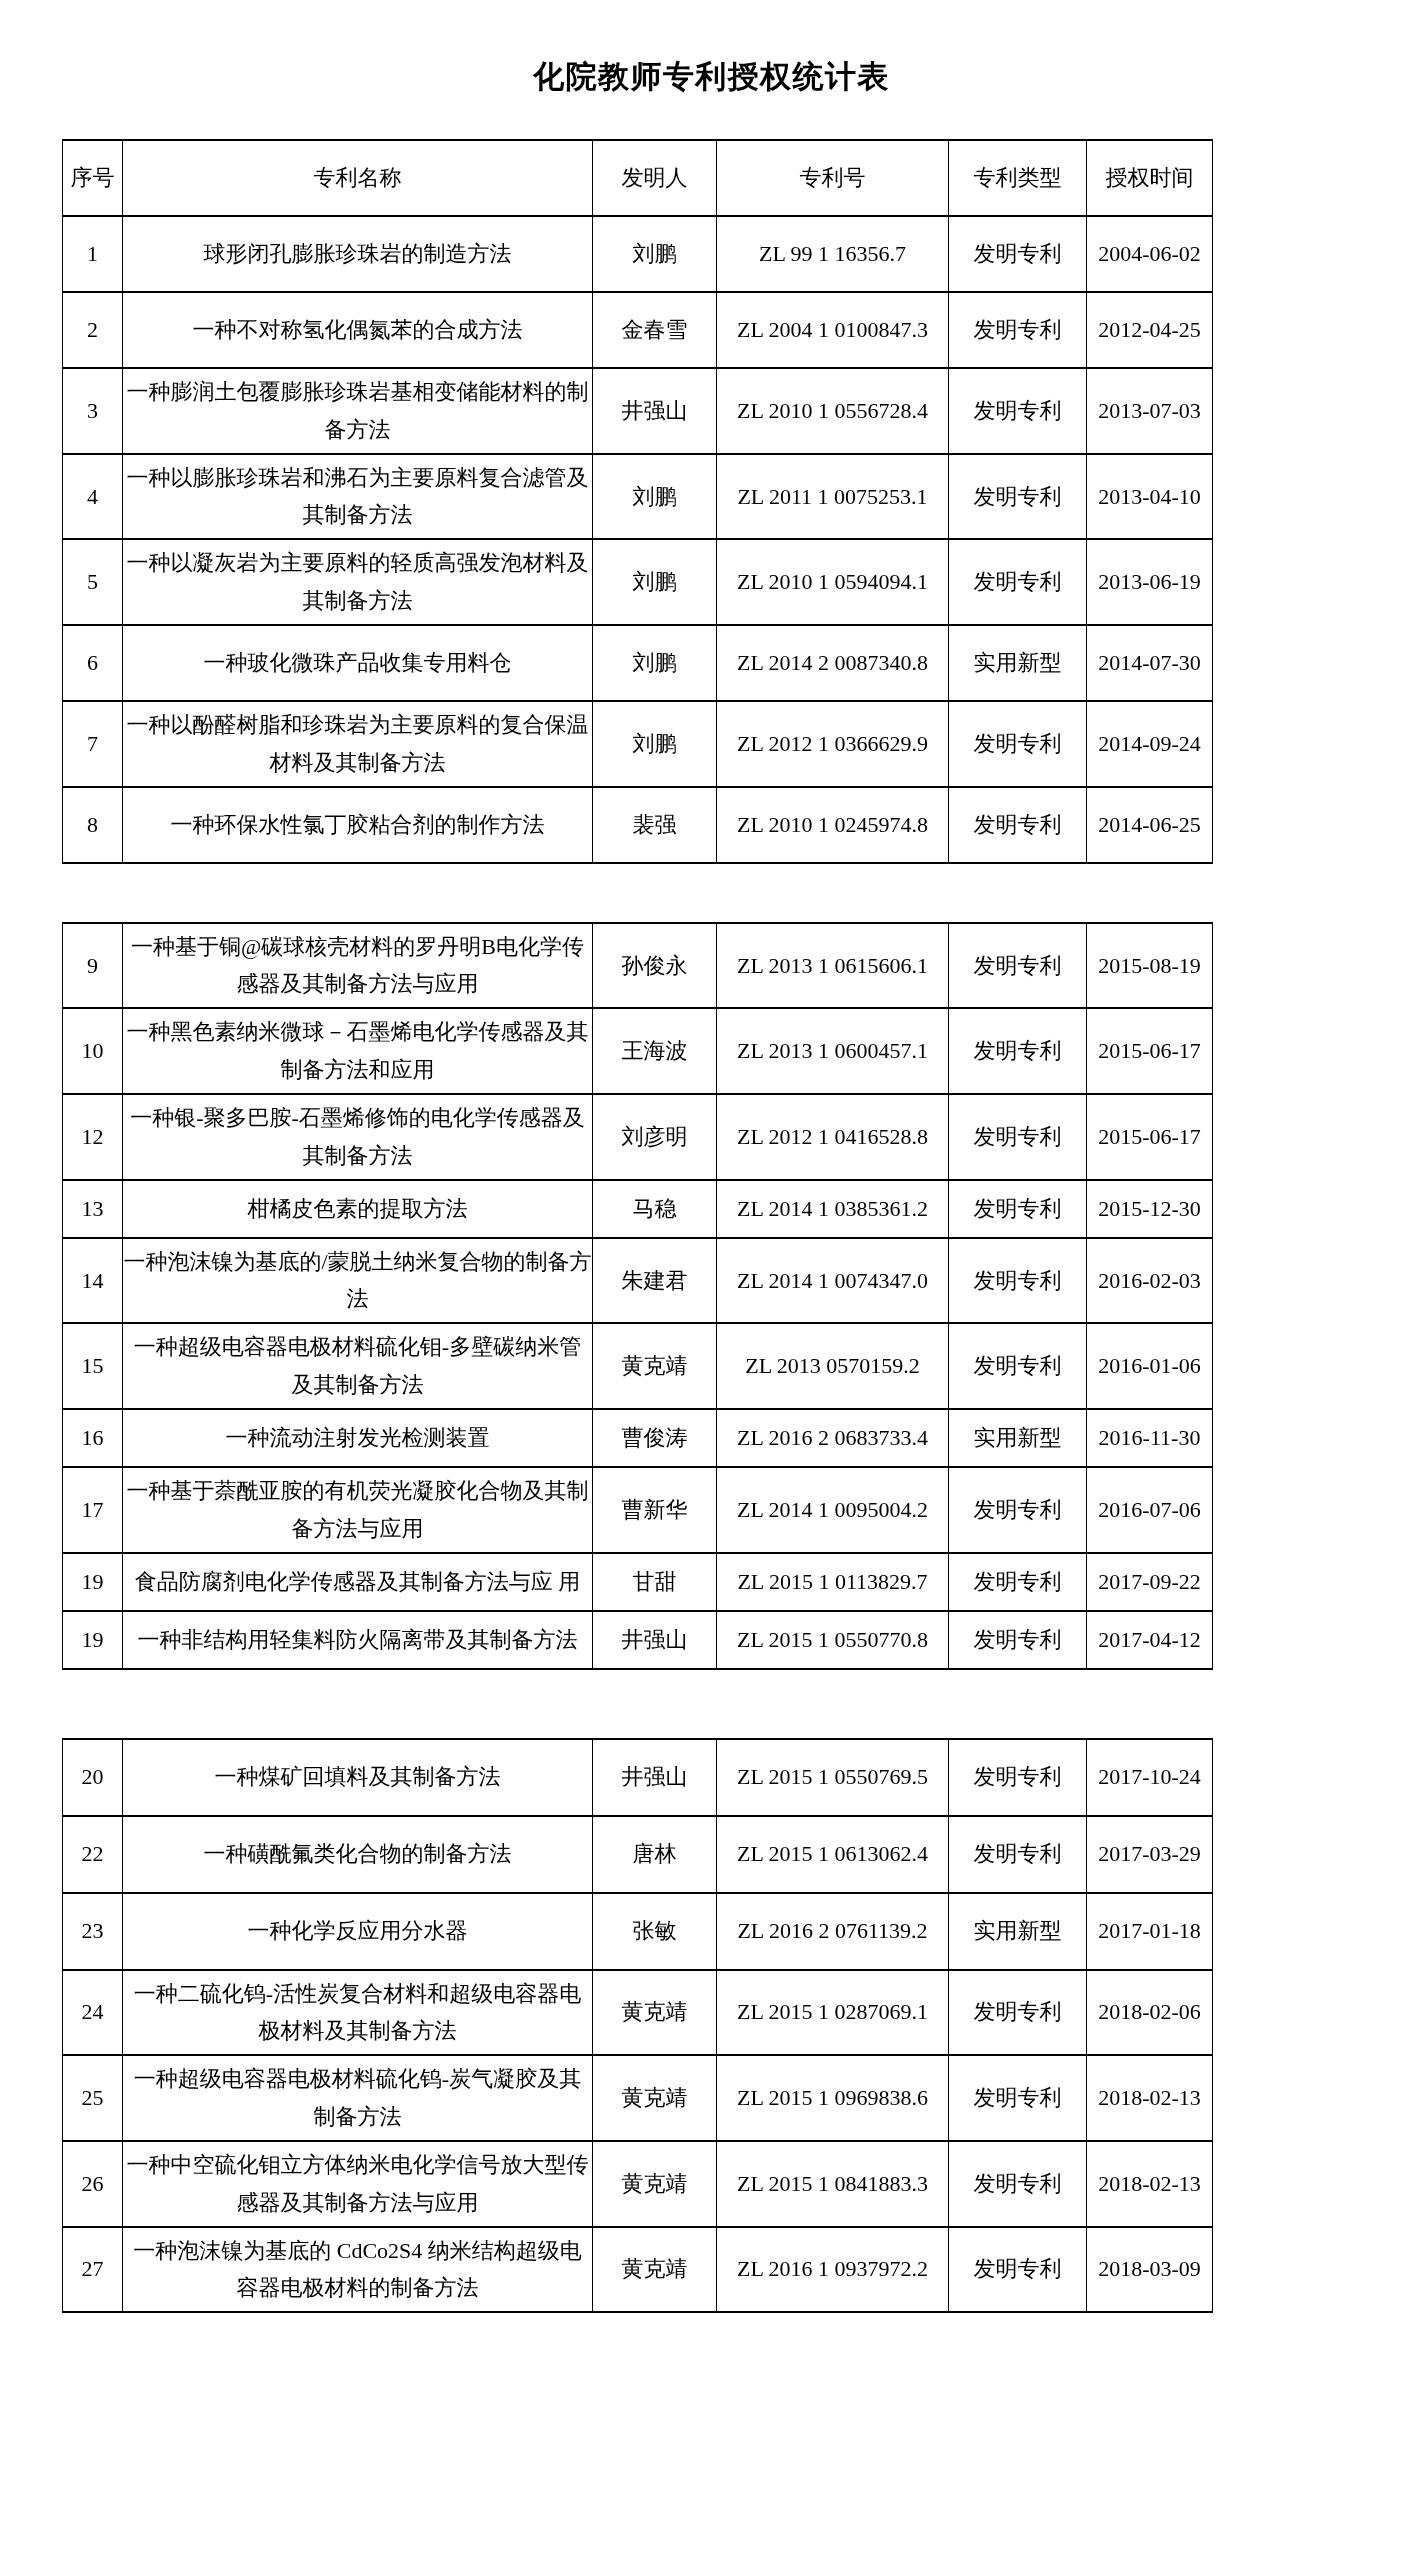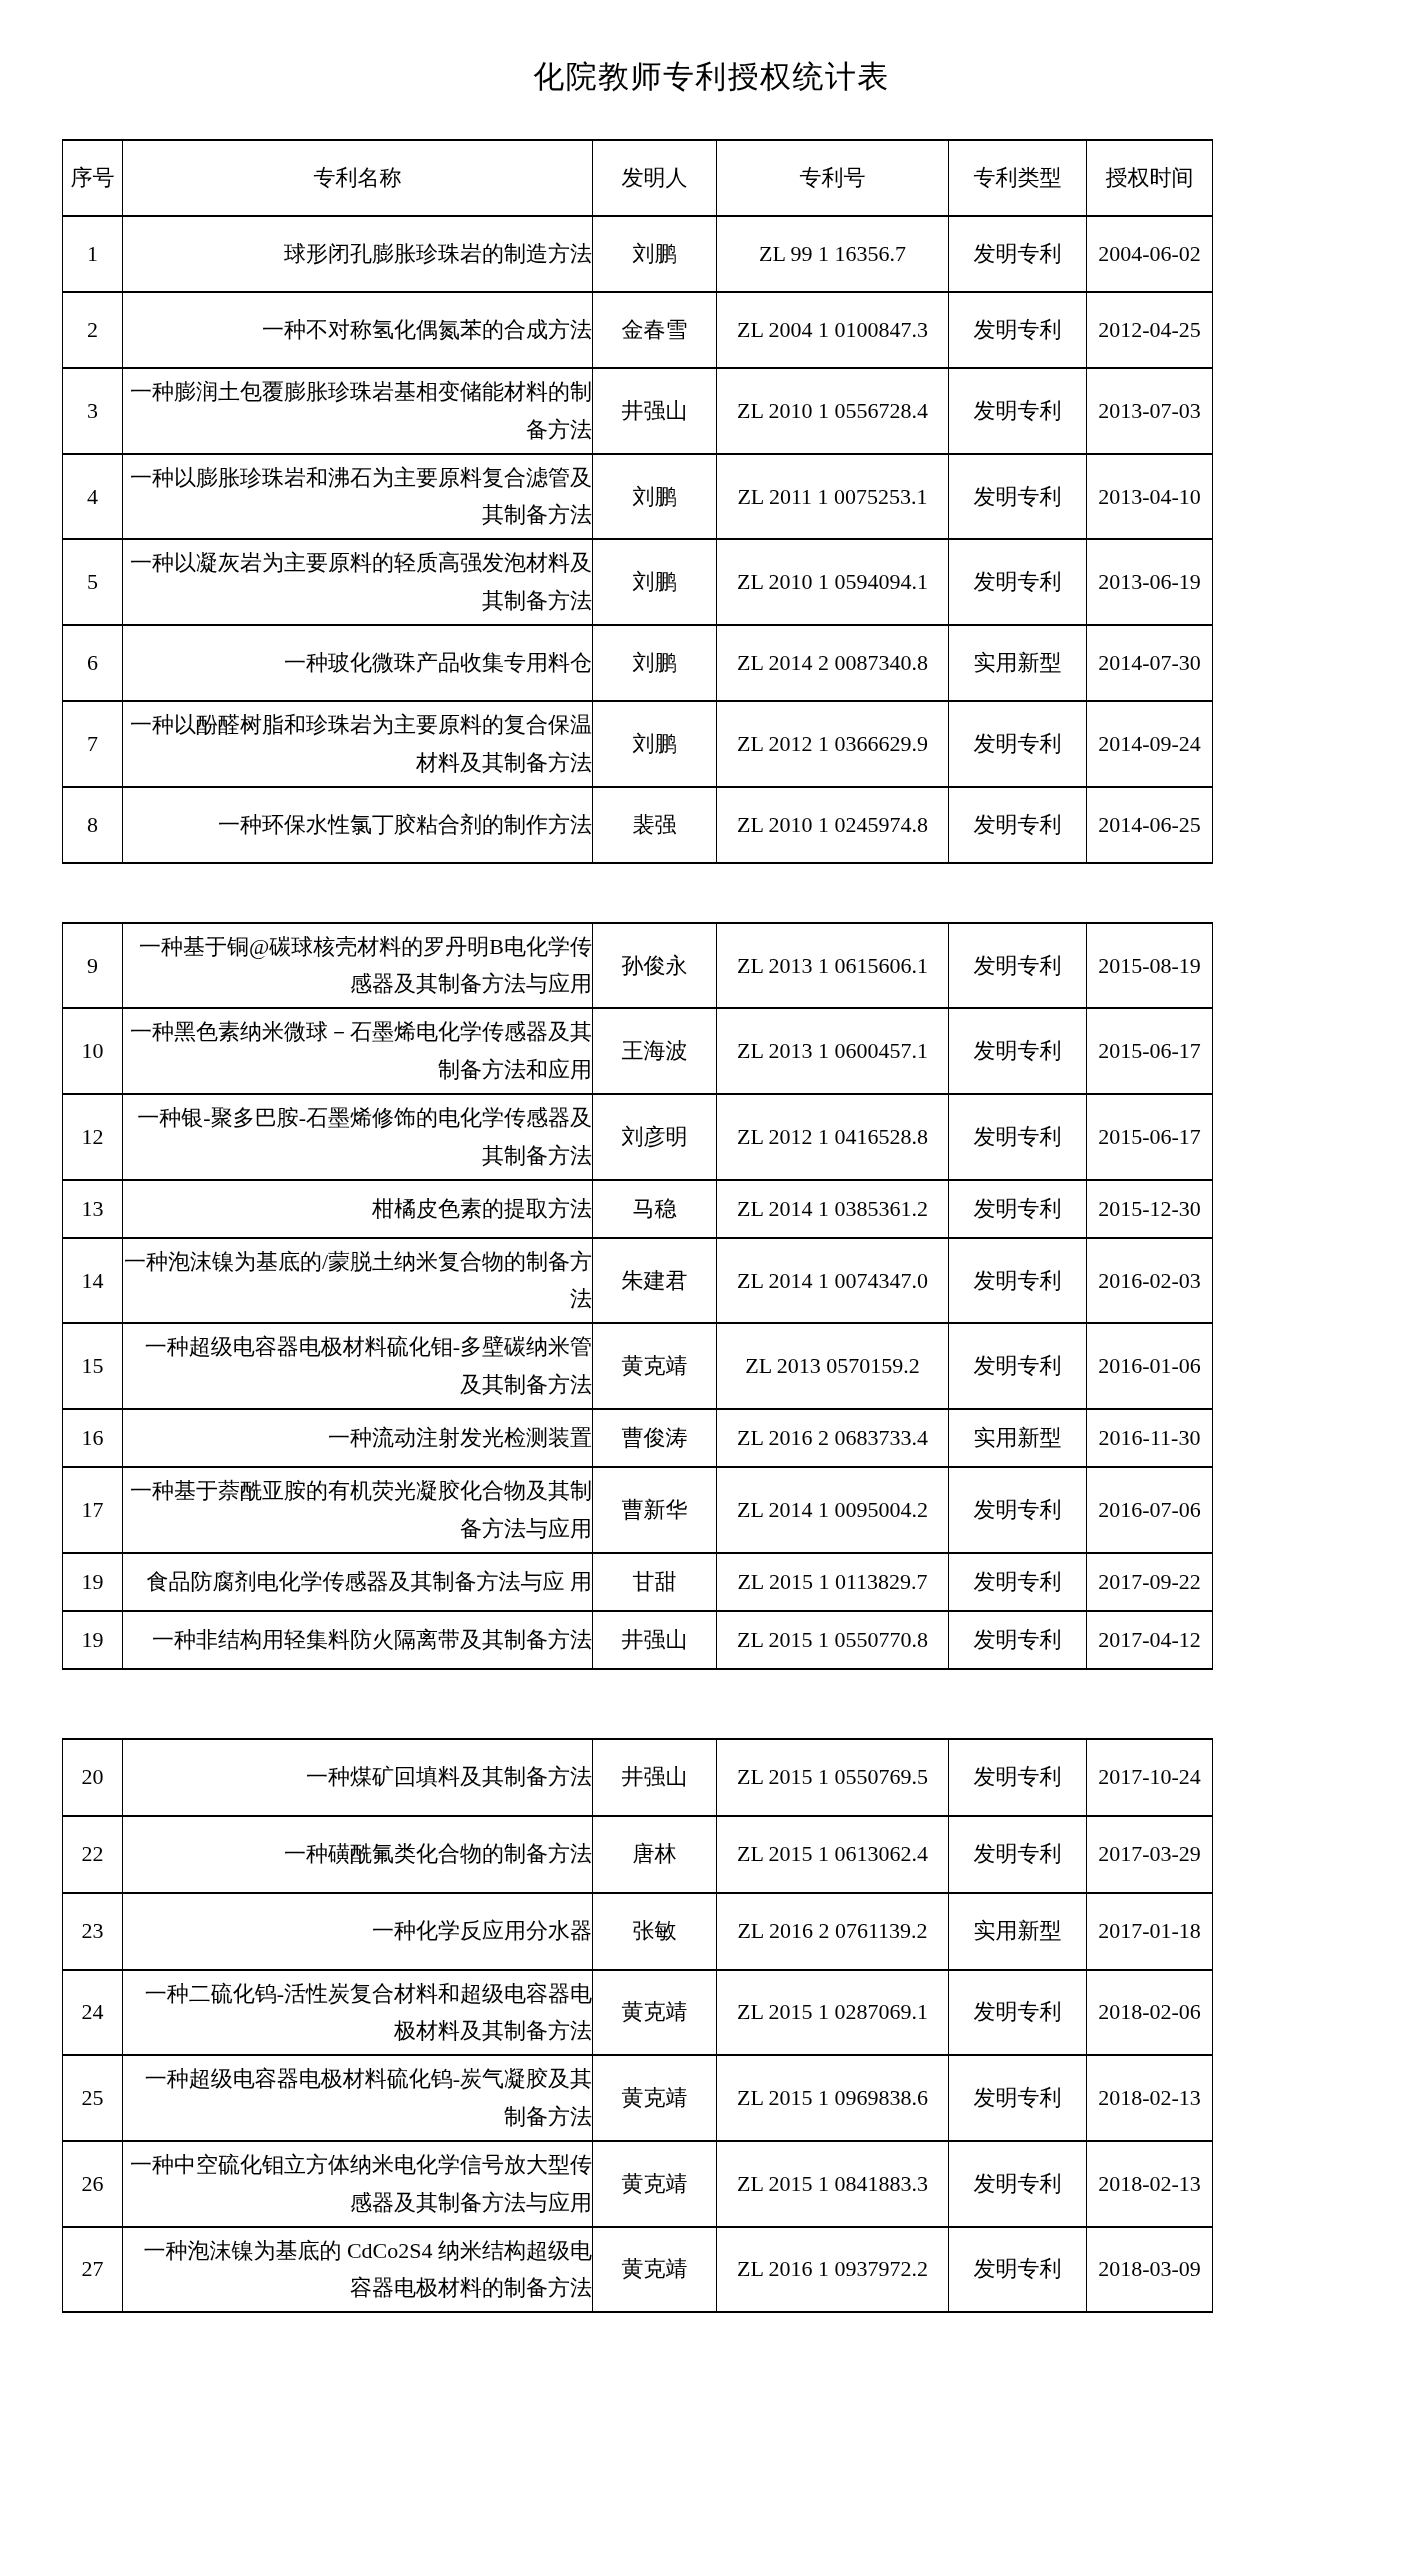--- a/index.html
+++ b/index.html
@@ -14,21 +14,21 @@
     height: 2576px;
     background: #ffffff;
     box-sizing: border-box;
     padding-top: 59px;
     overflow: hidden;
   }
   .doc-title {
     margin: 0 0 45px 0;
     text-align: center;
     font-size: 31px;
-    font-weight: normal;
+    font-weight: bold;
     line-height: 35px;
     letter-spacing: 1.4px;
   }
   .tbl-wrap {
     width: 1151px;
     margin-left: 62px;
   }
   table.patents {
     border-collapse: collapse;
     table-layout: fixed;
@@ -46,21 +46,21 @@
     text-align: center;
     font-weight: normal;
     padding: 0;
     line-height: 1.72;
     overflow: hidden;
   }
   table.sec1 tr { height: 76px; }
   table.sec2 tr { height: 58px; }
   table.sec3 tr { height: 77px; }
   table.patents td.c-name {
-    text-align: right;
+    text-align: center;
     padding: 4px 0;
   }
   col.w-no   { width: 60px; }
   col.w-name { width: 470px; }
   col.w-inv  { width: 124px; }
   col.w-pno  { width: 232px; }
   col.w-type { width: 138px; }
   col.w-date { width: 126px; }
 </style>
 </head>

